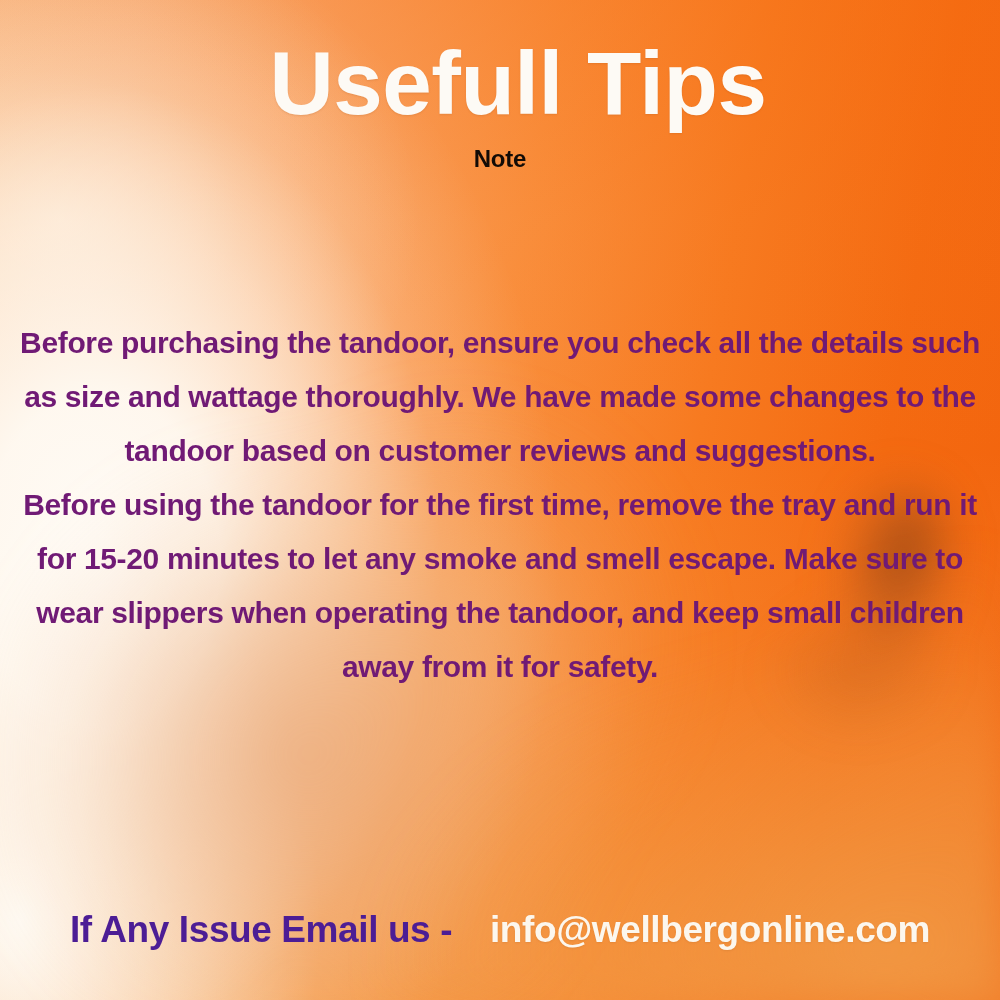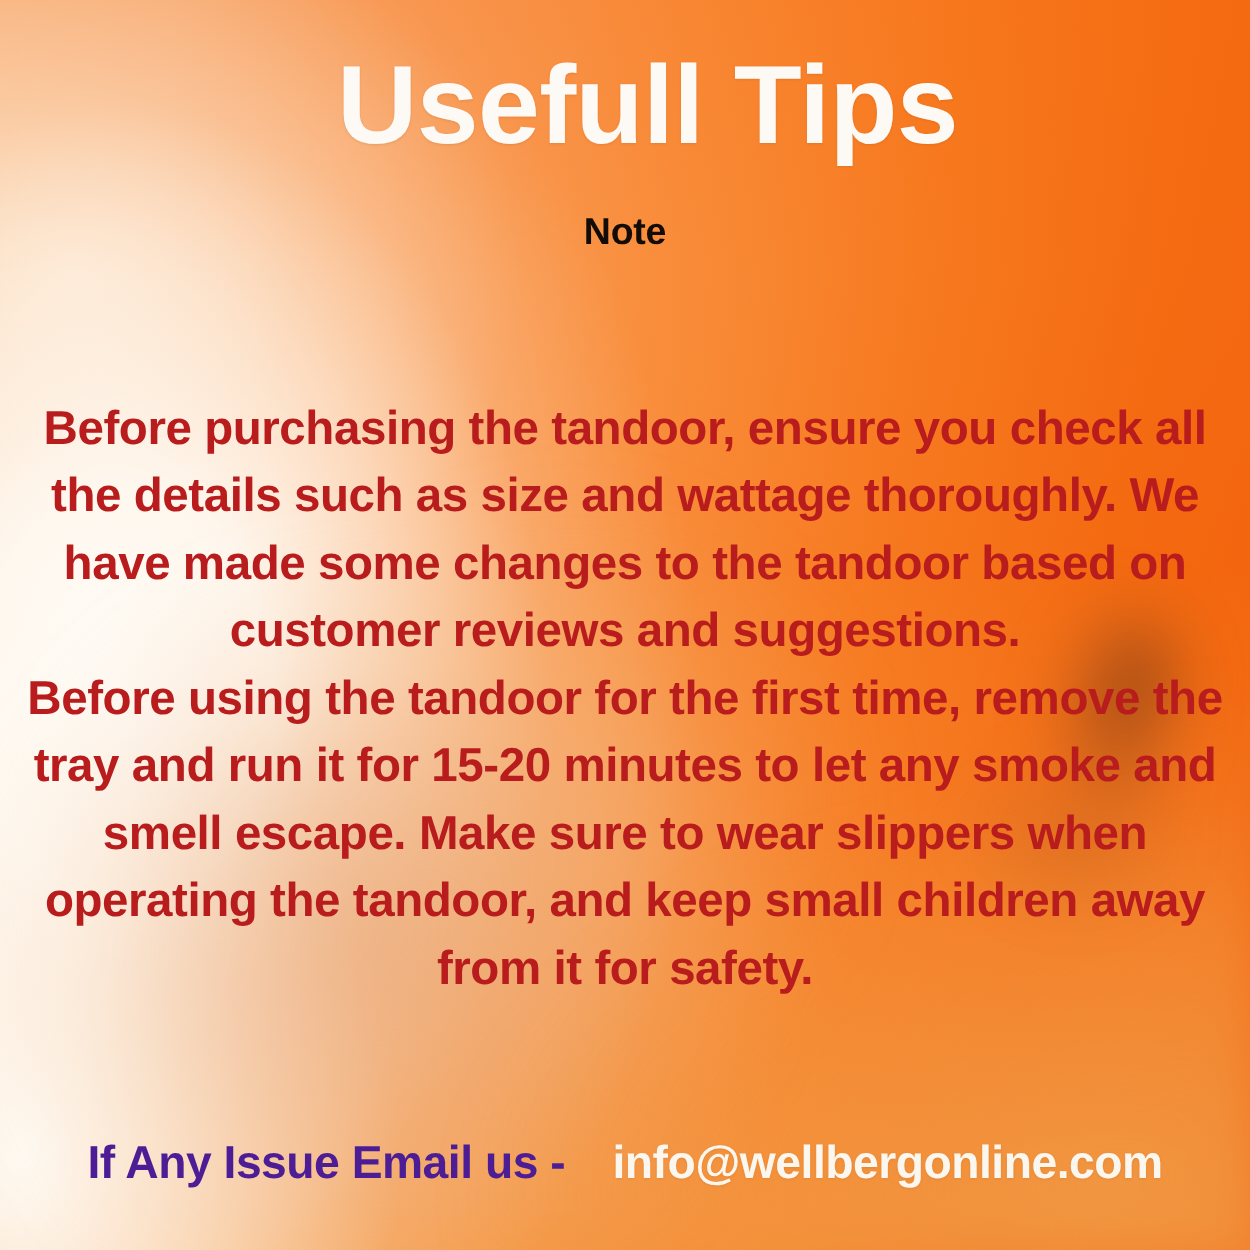--- a/index.html
+++ b/index.html
@@ -130,37 +130,37 @@
     letter-spacing: -0.5px;
     color: #fdfaf5;
     line-height: 1.06;
     text-shadow: 0 1px 2px rgba(150,70,20,0.18);
     white-space: nowrap;
     padding-left: 36px;
   }
 
   .subtitle {
     position: absolute;
-    top: 169px;
+    top: 146px;
     left: 0;
     right: 0;
-    font-size: 30px;
+    font-size: 24px;
     font-weight: 700;
     color: #120b06;
     line-height: 1.1;
     letter-spacing: -0.2px;
   }
 
   .body-block {
     position: absolute;
     left: 18px;
     right: 18px;
     top: 316px;
-    color: #b91c1c;
-    font-size: 38px;
+    color: #701a75;
+    font-size: 30px;
     font-weight: 700;
     line-height: 54px;
     letter-spacing: -0.35px;
   }
 
   .para {
     margin: 0;
   }
 
   .para + .para {

